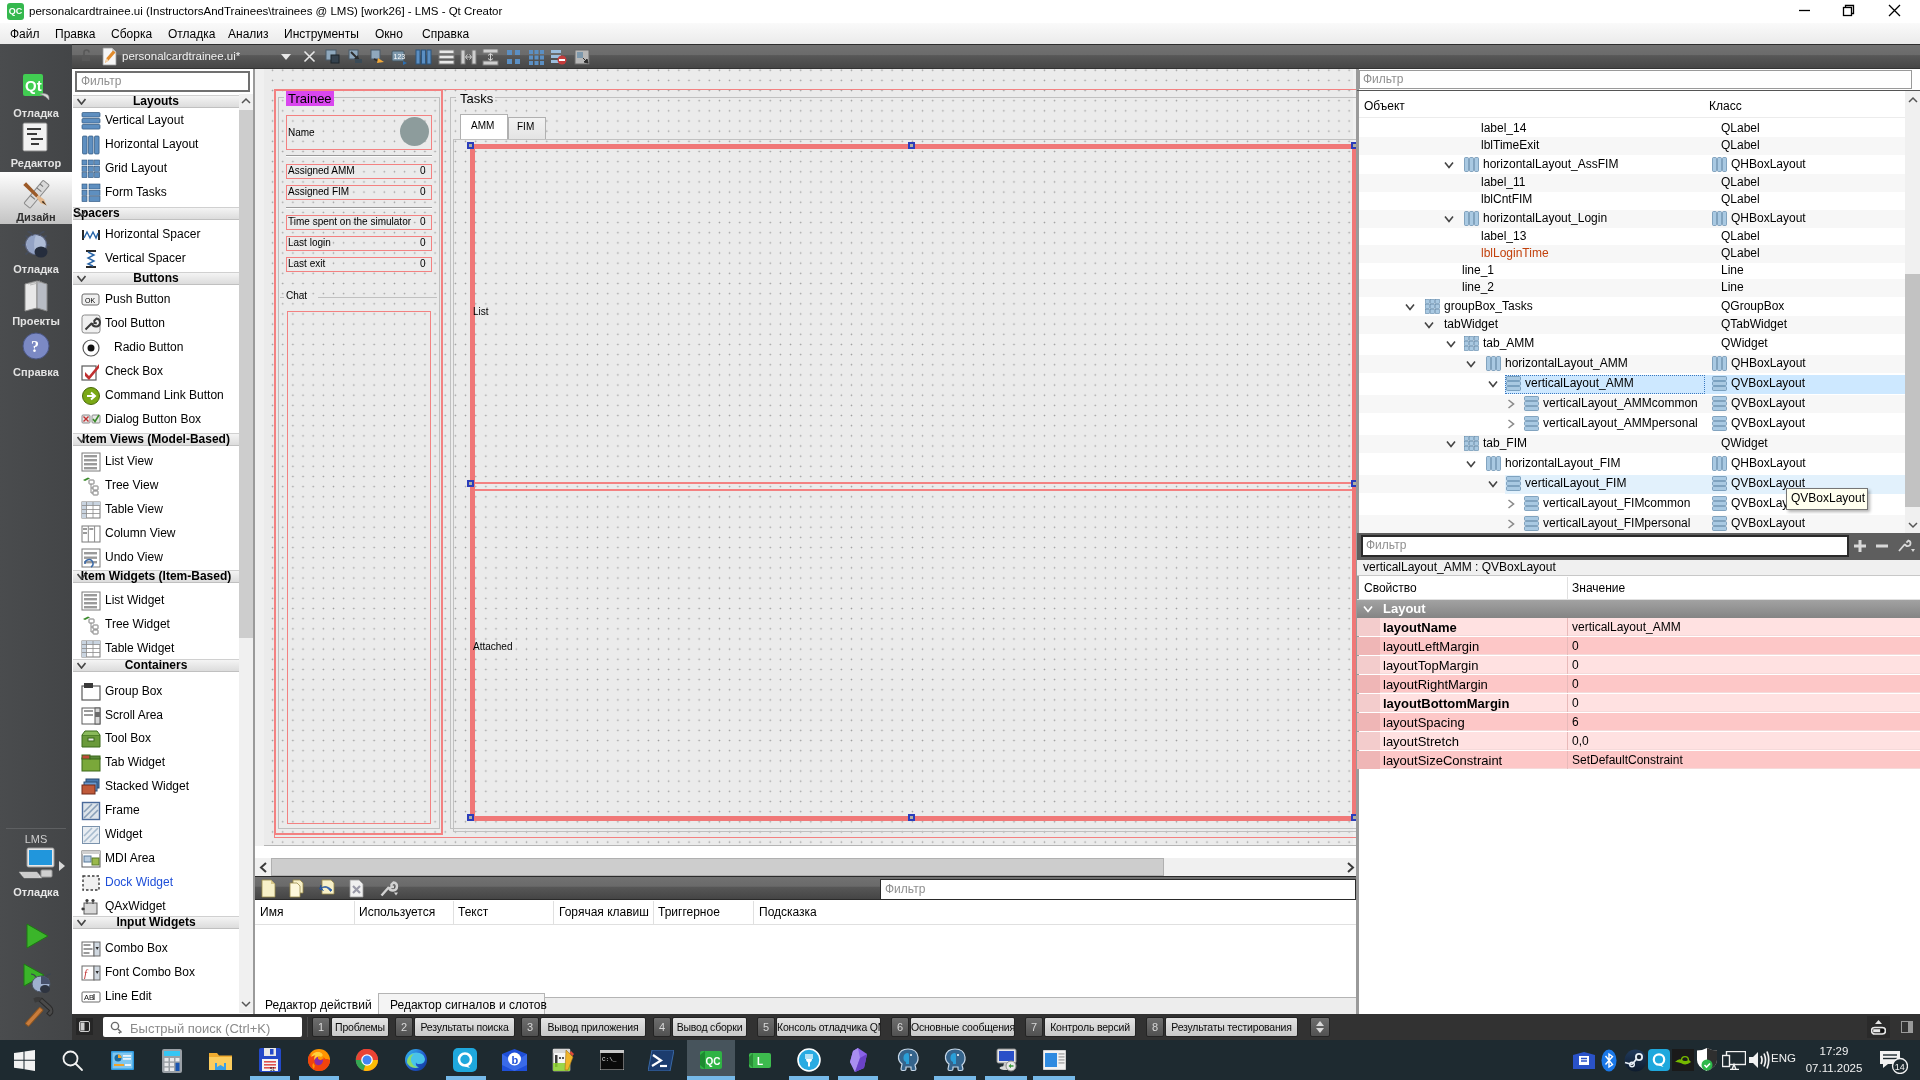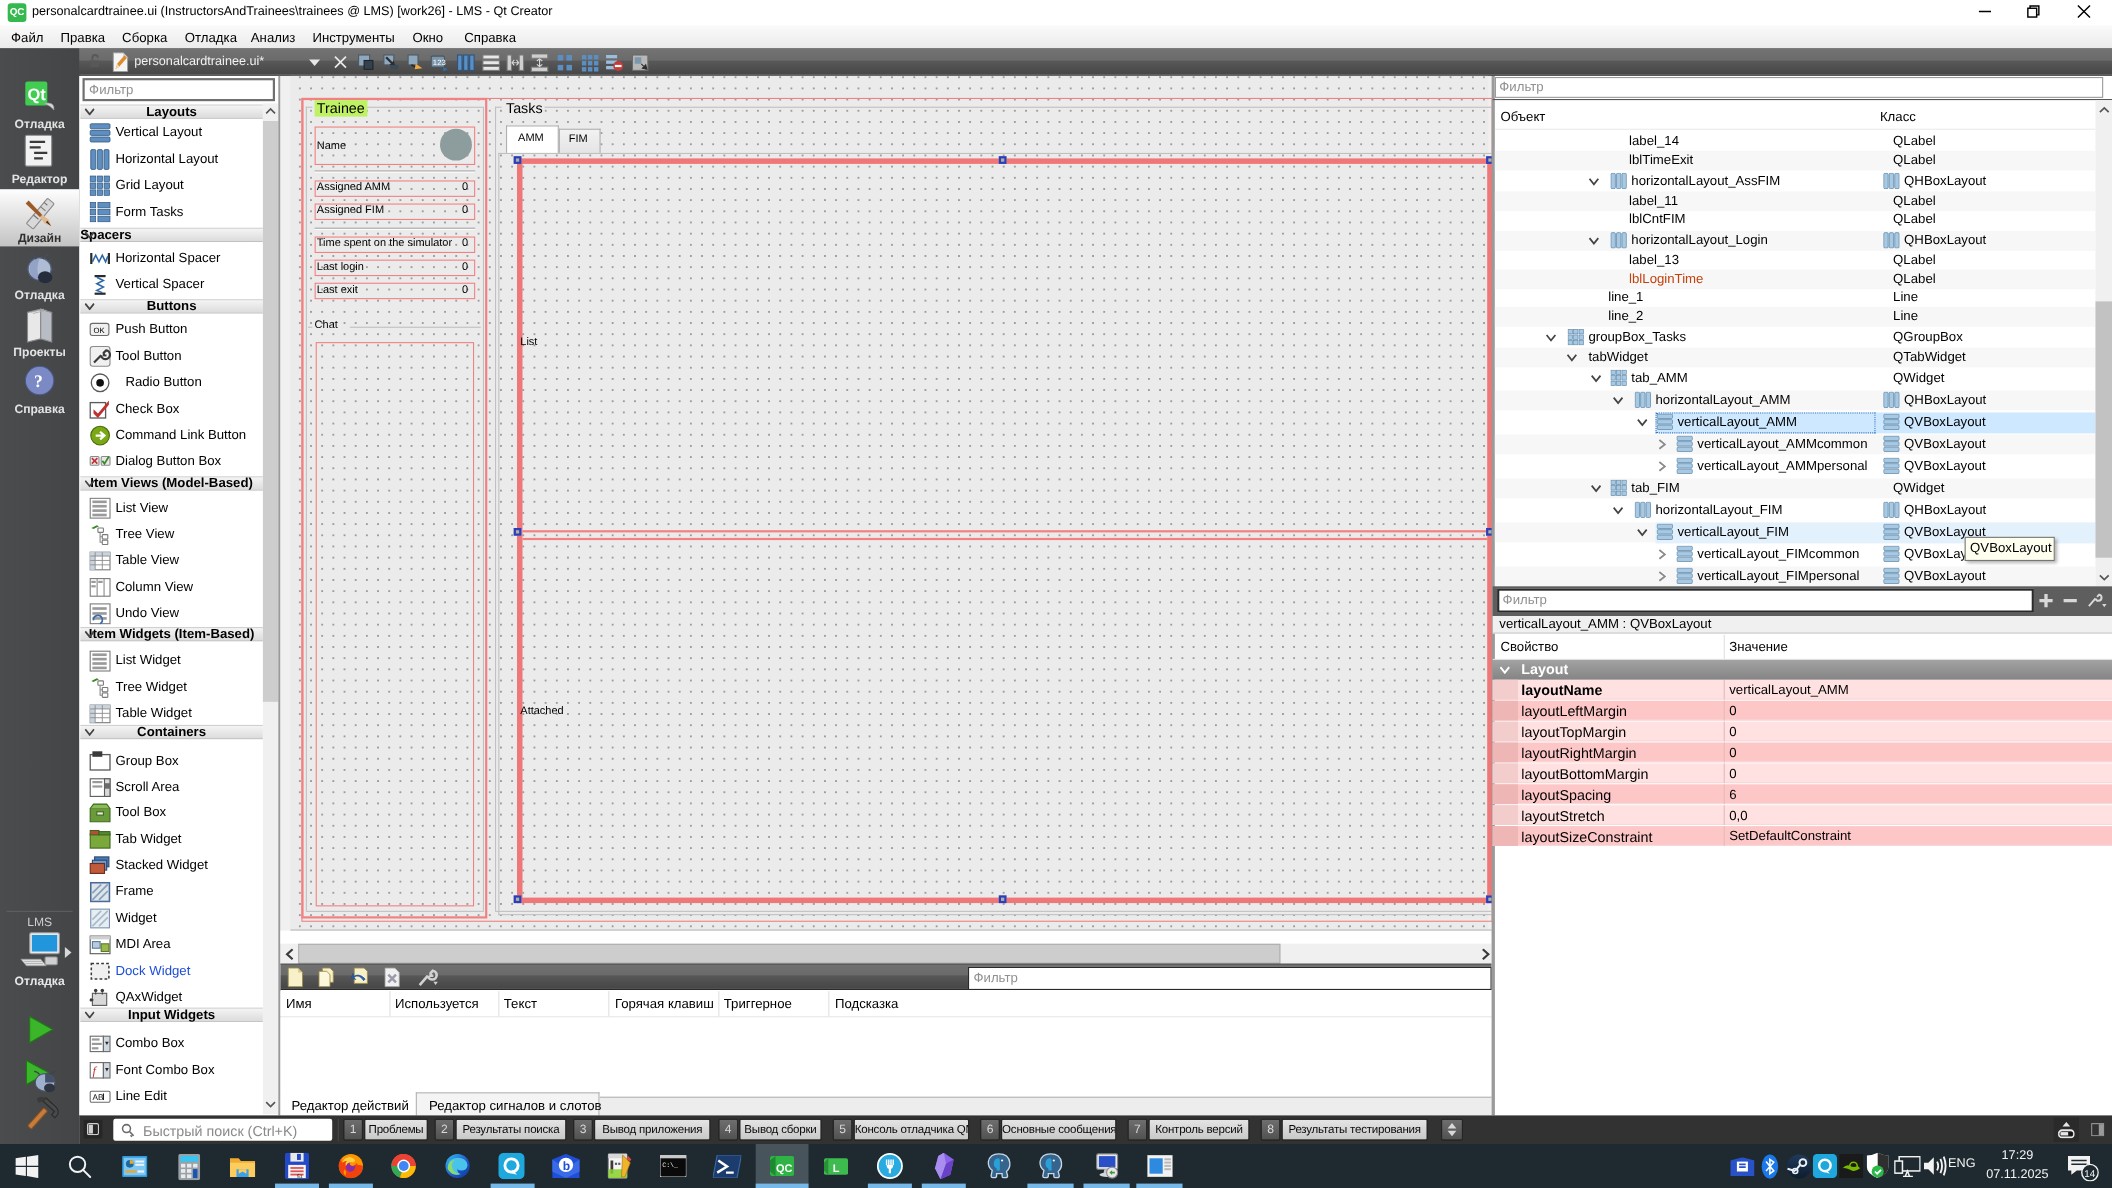--- a/index.html
+++ b/index.html
@@ -533,21 +533,21 @@
 <div class="abs" style="left:264px;top:69px;width:1089px;height:777px;background-color:#ebebeb;background-image:radial-gradient(circle, #9c9c9c 0.75px, transparent 1px);background-size:10.16px 10.16px;background-position:3.5px 6.3px"></div>
 <div class="abs" style="left:264px;top:845px;width:1092px;height:1.5px;background:#b5b5b5"></div>
 <div id="formcontent"></div>
 <div class="abs" style="left:274px;top:89px;width:1083px;height:749px;border:1.5px solid #f38181"></div>
 <div class="abs" style="left:274px;top:89px;width:169px;height:746px;border:2px solid #f38181"></div>
 <div class="abs etch" style="left:278px;top:97px;width:6px;height:1px"></div>
 <div class="abs etch" style="left:320px;top:97px;width:119px;height:1px"></div>
 <div class="abs etch" style="left:278px;top:97px;width:1px;height:731px"></div>
 <div class="abs etch" style="left:439px;top:97px;width:1px;height:731px"></div>
 <div class="abs etch" style="left:278px;top:828px;width:162px;height:1px"></div>
-<div class="abs" style="left:286px;top:91px;font-size:13px;color:#000;background:#bef264;padding:0 2px">Trainee</div>
+<div class="abs" style="left:286px;top:91px;font-size:13px;color:#000;background:#d946ef;padding:0 2px">Trainee</div>
 <div class="abs etch" style="left:450px;top:97px;width:6px;height:1px"></div>
 <div class="abs etch" style="left:492px;top:97px;width:864px;height:1px"></div>
 <div class="abs etch" style="left:450px;top:97px;width:1px;height:731px"></div>
 <div class="abs etch" style="left:450px;top:828px;width:906px;height:1px"></div>
 <div class="abs" style="left:458px;top:91px;font-size:13px;color:#000;background:#ebebeb;padding:0 2px">Tasks</div>
 <div class="abs" style="left:286px;top:115px;width:146px;height:35px;border:1px solid #f38181"></div>
 <div class="abs" style="left:288px;top:127px;font-size:10px;color:#000">Name</div>
 <div class="abs" style="left:400px;top:117px;width:29px;height:29px;border-radius:50%;background:#8d9c9c"></div>
 <div class="abs" style="left:286px;top:155px;width:146px;height:1px;background:#9a9a9a"></div>
 <div class="abs" style="left:286px;top:156px;width:146px;height:1px;background:#fdfdfd"></div>
@@ -941,21 +941,21 @@
 <div class="abs" style="left:1383px;top:658px;font-size:13px;font-weight:normal;color:#000">layoutTopMargin</div>
 <div class="abs" style="left:1572px;top:658px;font-size:12px;color:#000">0</div>
 <div class="abs" style="left:1567px;top:656px;width:1px;height:18px;background:#e8baba"></div>
 <div class="abs" style="left:1357px;top:675px;width:563px;height:18px;background:#fdc7c7;border-bottom:1px solid #f5dada"></div>
 <div class="abs" style="left:1357px;top:675px;width:23px;height:18px;background:#efb6b6"></div>
 <div class="abs" style="left:1383px;top:677px;font-size:13px;font-weight:normal;color:#000">layoutRightMargin</div>
 <div class="abs" style="left:1572px;top:677px;font-size:12px;color:#000">0</div>
 <div class="abs" style="left:1567px;top:675px;width:1px;height:18px;background:#e8baba"></div>
 <div class="abs" style="left:1357px;top:694px;width:563px;height:18px;background:#ffe1e1;border-bottom:1px solid #f5dada"></div>
 <div class="abs" style="left:1357px;top:694px;width:23px;height:18px;background:#f3cccc"></div>
-<div class="abs" style="left:1383px;top:696px;font-size:13px;font-weight:normal;color:#000">layoutBottomMargin</div>
+<div class="abs" style="left:1383px;top:696px;font-size:13px;font-weight:bold;color:#000">layoutBottomMargin</div>
 <div class="abs" style="left:1572px;top:696px;font-size:12px;color:#000">0</div>
 <div class="abs" style="left:1567px;top:694px;width:1px;height:18px;background:#e8baba"></div>
 <div class="abs" style="left:1357px;top:713px;width:563px;height:18px;background:#fdc7c7;border-bottom:1px solid #f5dada"></div>
 <div class="abs" style="left:1357px;top:713px;width:23px;height:18px;background:#efb6b6"></div>
 <div class="abs" style="left:1383px;top:715px;font-size:13px;font-weight:normal;color:#000">layoutSpacing</div>
 <div class="abs" style="left:1572px;top:715px;font-size:12px;color:#000">6</div>
 <div class="abs" style="left:1567px;top:713px;width:1px;height:18px;background:#e8baba"></div>
 <div class="abs" style="left:1357px;top:732px;width:563px;height:18px;background:#ffe1e1;border-bottom:1px solid #f5dada"></div>
 <div class="abs" style="left:1357px;top:732px;width:23px;height:18px;background:#f3cccc"></div>
 <div class="abs" style="left:1383px;top:734px;font-size:13px;font-weight:normal;color:#000">layoutStretch</div>

